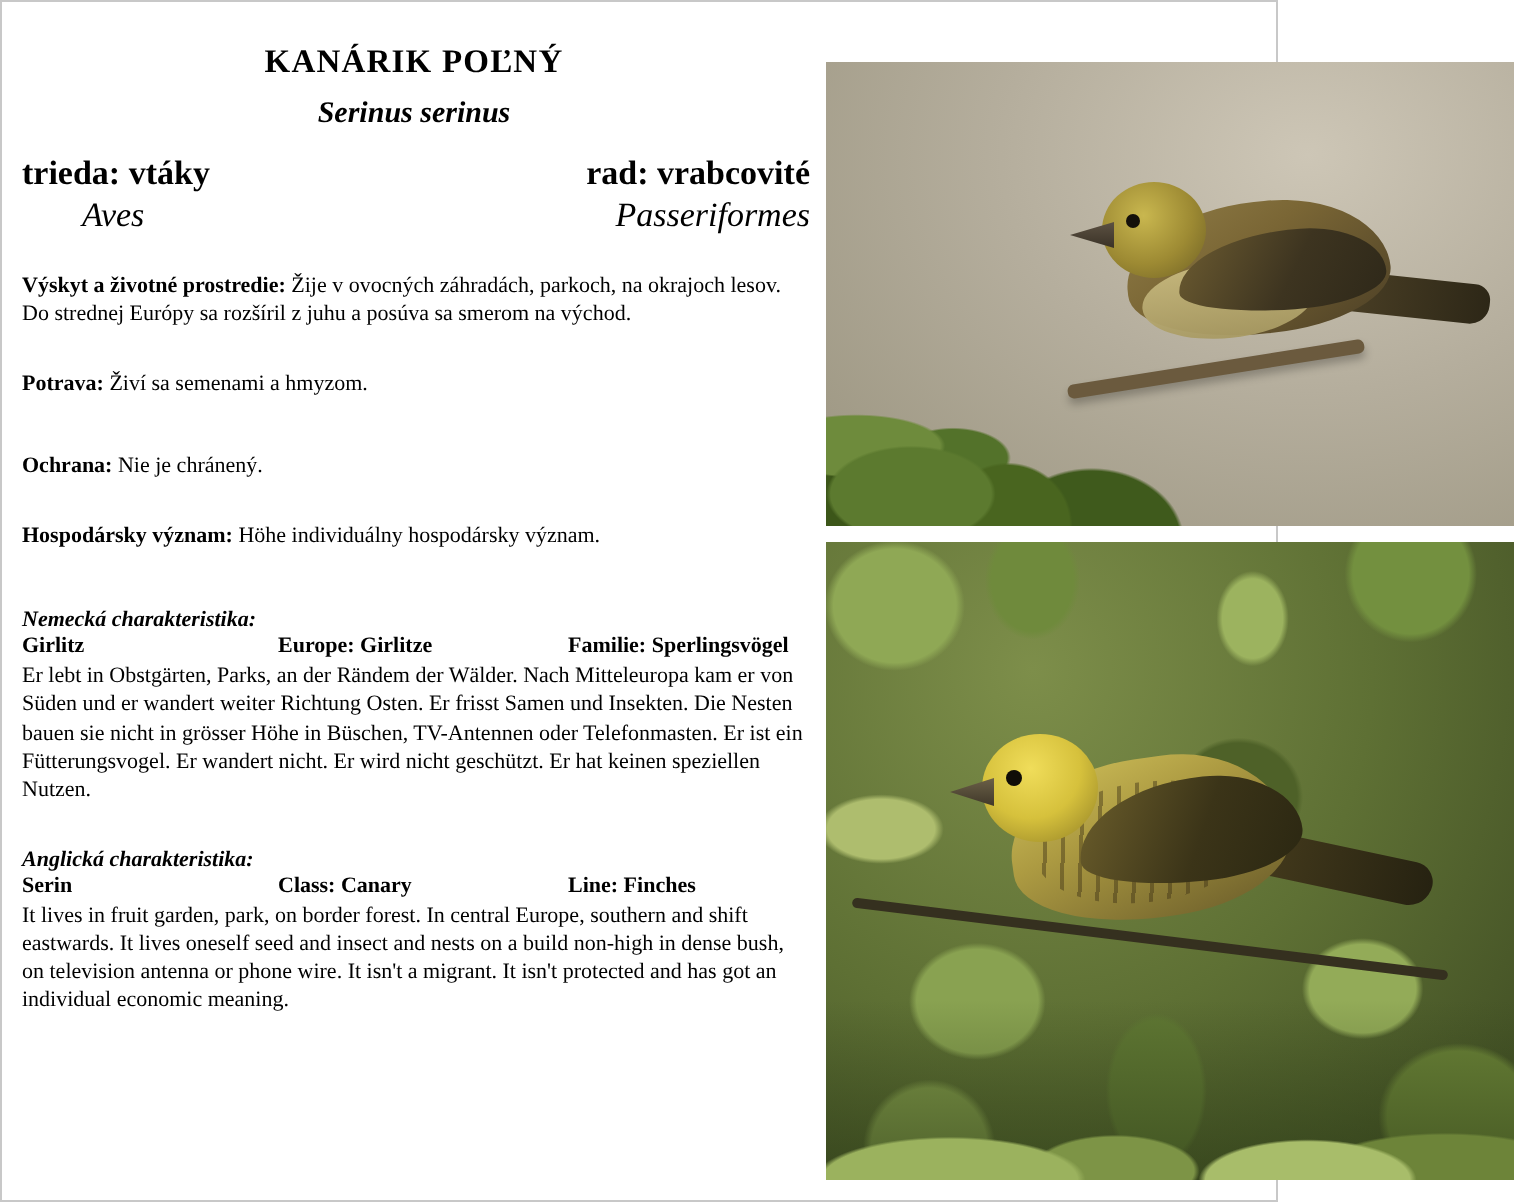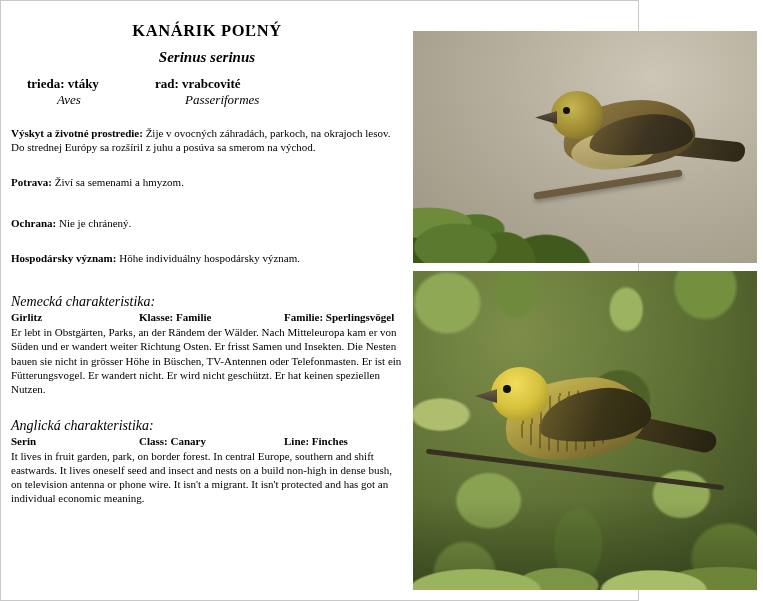--- a/index.html
+++ b/index.html
@@ -39,34 +39,35 @@
     margin: 6px 0 2px 0;
   }
   .subtitle {
     text-align: center;
     font-style: italic;
     font-weight: bold;
     font-size: 15px;
     margin: 8px 0 10px 0;
   }
   .taxon {
-    font-size: 13px;
+    font-size: 17px;
     line-height: 1.25;
-    margin: 0 0 10px 16px;
+    margin: 0 0 10px 0;
     padding-left: 2px;
   }
   .taxon .row {
     display: flex;
   }
   .taxon .col-a {
     width: 128px;
     flex: 0 0 128px;
   }
   .taxon .col-b {
     flex: 1 1 auto;
+    text-align: right;
   }
   .taxon .lbl {
     font-weight: bold;
   }
   .taxon .ital {
     font-style: italic;
     font-weight: normal;
   }
   .indent-it {
     padding-left: 30px;
@@ -75,22 +76,22 @@
     font-size: 11px;
     line-height: 1.32;
     margin: 0 0 13px 0;
     padding-left: 2px;
     text-align: left;
   }
   .block b {
     font-weight: bold;
   }
   .sect-head {
-    font-size: 14px;
-    font-weight: normal;
+    font-size: 11px;
+    font-weight: bold;
     font-style: italic;
     margin: 0 0 1px 0;
     padding-left: 2px;
   }
   .triple {
     display: flex;
     font-size: 11px;
     font-weight: bold;
     padding-left: 2px;
     margin-bottom: 1px;
@@ -370,21 +371,21 @@
     <p class="block">
       <b>Hospodársky význam:</b>
       <span>Höhe individuálny hospodársky význam.</span>
     </p>
 
     <div class="spacer-md"></div>
 
     <div class="sect-head">Nemecká charakteristika:</div>
     <div class="triple">
       <div class="t1">Girlitz</div>
-      <div class="t2">Klasse: Familie</div>
+      <div class="t2">Europe: Girlitze</div>
       <div class="t3">Familie: Sperlingsvögel</div>
     </div>
     <p class="para">Er lebt in Obstgärten, Parks, an der Rändem der Wälder. Nach Mitteleuropa kam er von Süden und er wandert weiter Richtung Osten. Er frisst Samen und Insekten. Die Nesten bauen sie nicht in grösser Höhe in Büschen, TV-Antennen oder Telefonmasten. Er ist ein Fütterungsvogel. Er wandert nicht. Er wird nicht geschützt. Er hat keinen speziellen Nutzen.</p>
 
     <div class="spacer-sm"></div>
 
     <div class="sect-head">Anglická charakteristika:</div>
     <div class="triple">
       <div class="t1">Serin</div>
       <div class="t2">Class: Canary</div>

